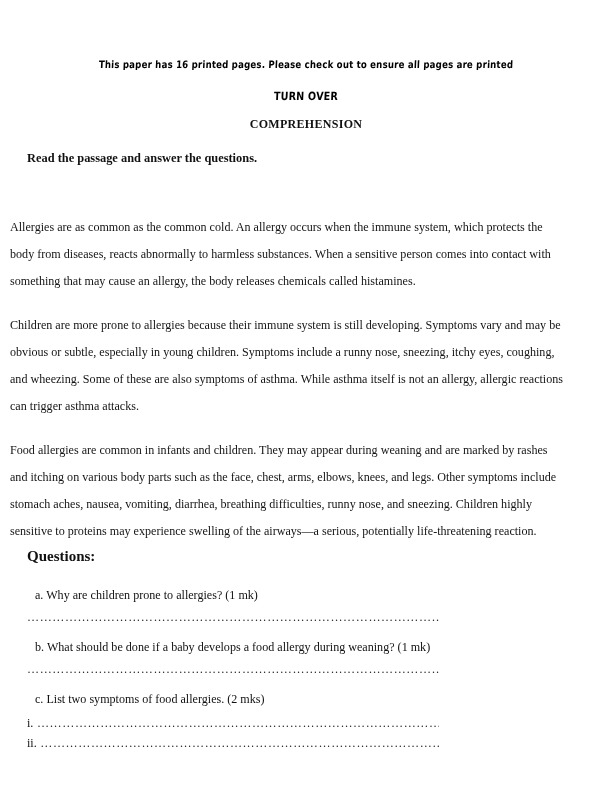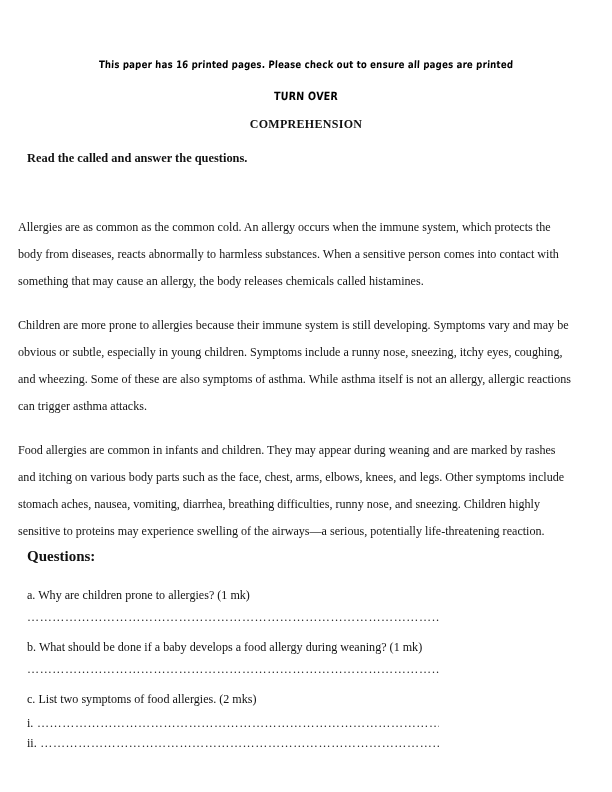--- a/index.html
+++ b/index.html
@@ -79,21 +79,21 @@
     left: 27px;
     top: 186px;
     width: 558px;
     font-size: 12.2px;
     font-weight: bold;
   }
 
   
   .passage {
     position: absolute;
-    left: 18px;
+    left: 10px;
     top: 214px;
     width: 558px;
   }
   .para {
     font-size: 12.1px;
     line-height: 27px;
     text-align: left;
     margin: 0 0 17px 0;
     color: #141414;
   }
@@ -109,21 +109,21 @@
     font-size: 15px;
     font-weight: bold;
     margin: 0 0 22px 0;
   }
   .q-item {
     margin: 0 0 13px 0;
   }
   .q-text {
     font-size: 12.1px;
     line-height: 17px;
-    margin: 0 0 5px 0;
+    margin: 0 0 5px 8px;
   }
   .dots {
     font-size: 12.1px;
     line-height: 17px;
     letter-spacing: 0.55px;
     color: #2a2a2a;
     white-space: nowrap;
     overflow: hidden;
     display: block;
   }
@@ -144,21 +144,21 @@
 <body>
 
 <div class="page">
 
   <div class="marker-line marker-notice">This paper has 16 printed pages. Please check out to ensure all pages are printed</div>
 
   <div class="marker-line marker-turnover">TURN OVER</div>
 
   <div class="doc-title">COMPREHENSION</div>
 
-  <div class="instruction">Read the called and answer the questions.</div>
+  <div class="instruction">Read the passage and answer the questions.</div>
 
 
   <div class="passage">
     <p class="para">Allergies are as common as the common cold. An allergy occurs when the immune system, which protects the body from diseases, reacts abnormally to harmless substances. When a sensitive person comes into contact with something that may cause an allergy, the body releases chemicals called histamines.</p>
     <p class="para">Children are more prone to allergies because their immune system is still developing. Symptoms vary and may be obvious or subtle, especially in young children. Symptoms include a runny nose, sneezing, itchy eyes, coughing, and wheezing. Some of these are also symptoms of asthma. While asthma itself is not an allergy, allergic reactions can trigger asthma attacks.</p>
     <p class="para">Food allergies are common in infants and children. They may appear during weaning and are marked by rashes and itching on various body parts such as the face, chest, arms, elbows, knees, and legs. Other symptoms include stomach aches, nausea, vomiting, diarrhea, breathing difficulties, runny nose, and sneezing. Children highly sensitive to proteins may experience swelling of the airways—a serious, potentially life-threatening reaction.</p>
   </div>
 
   <div class="questions">
 

